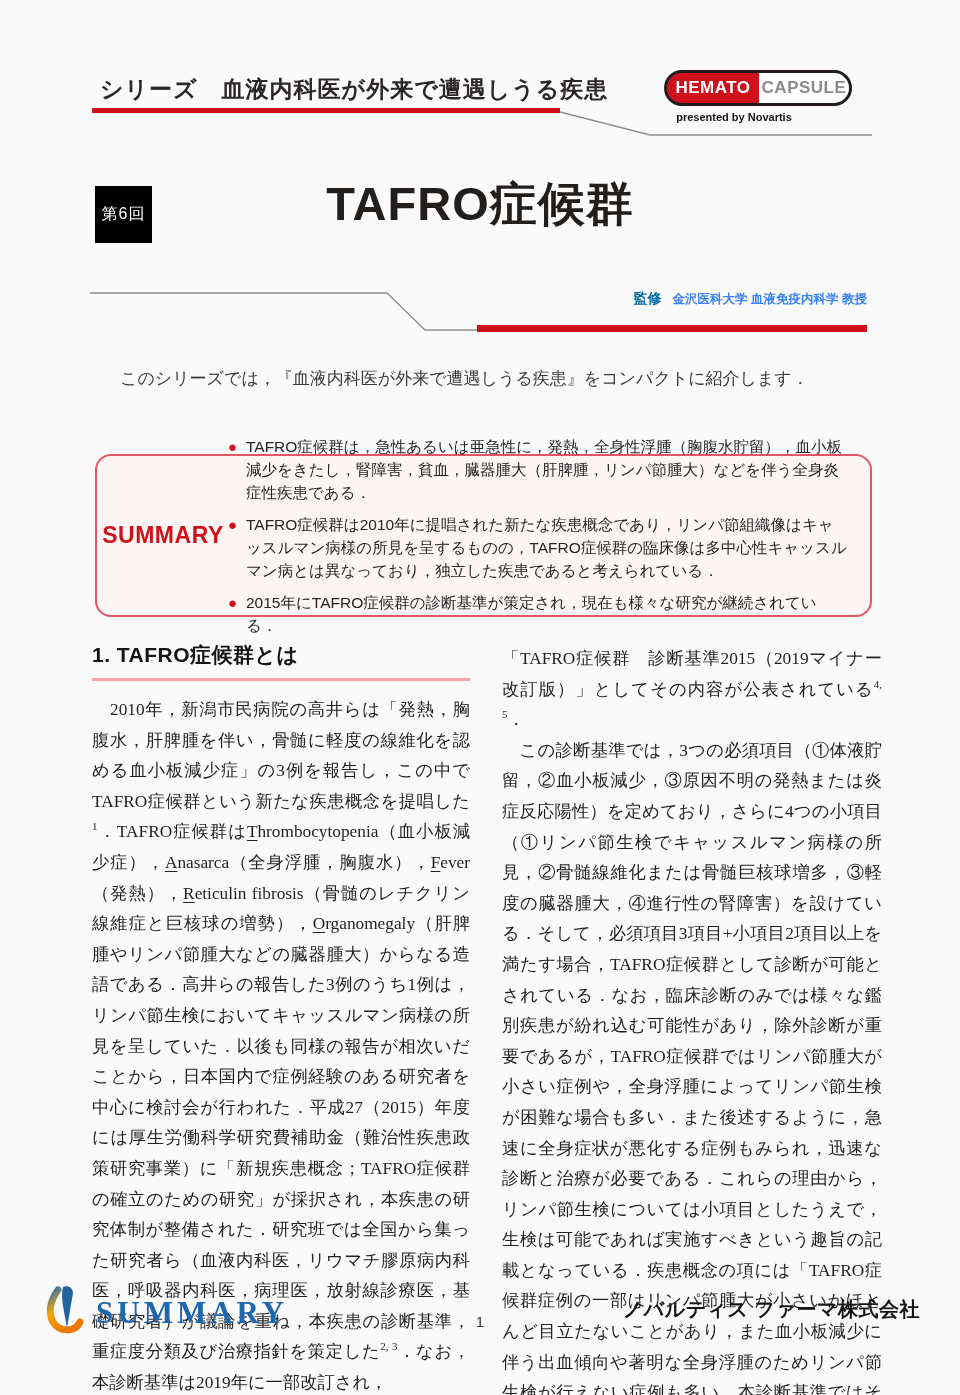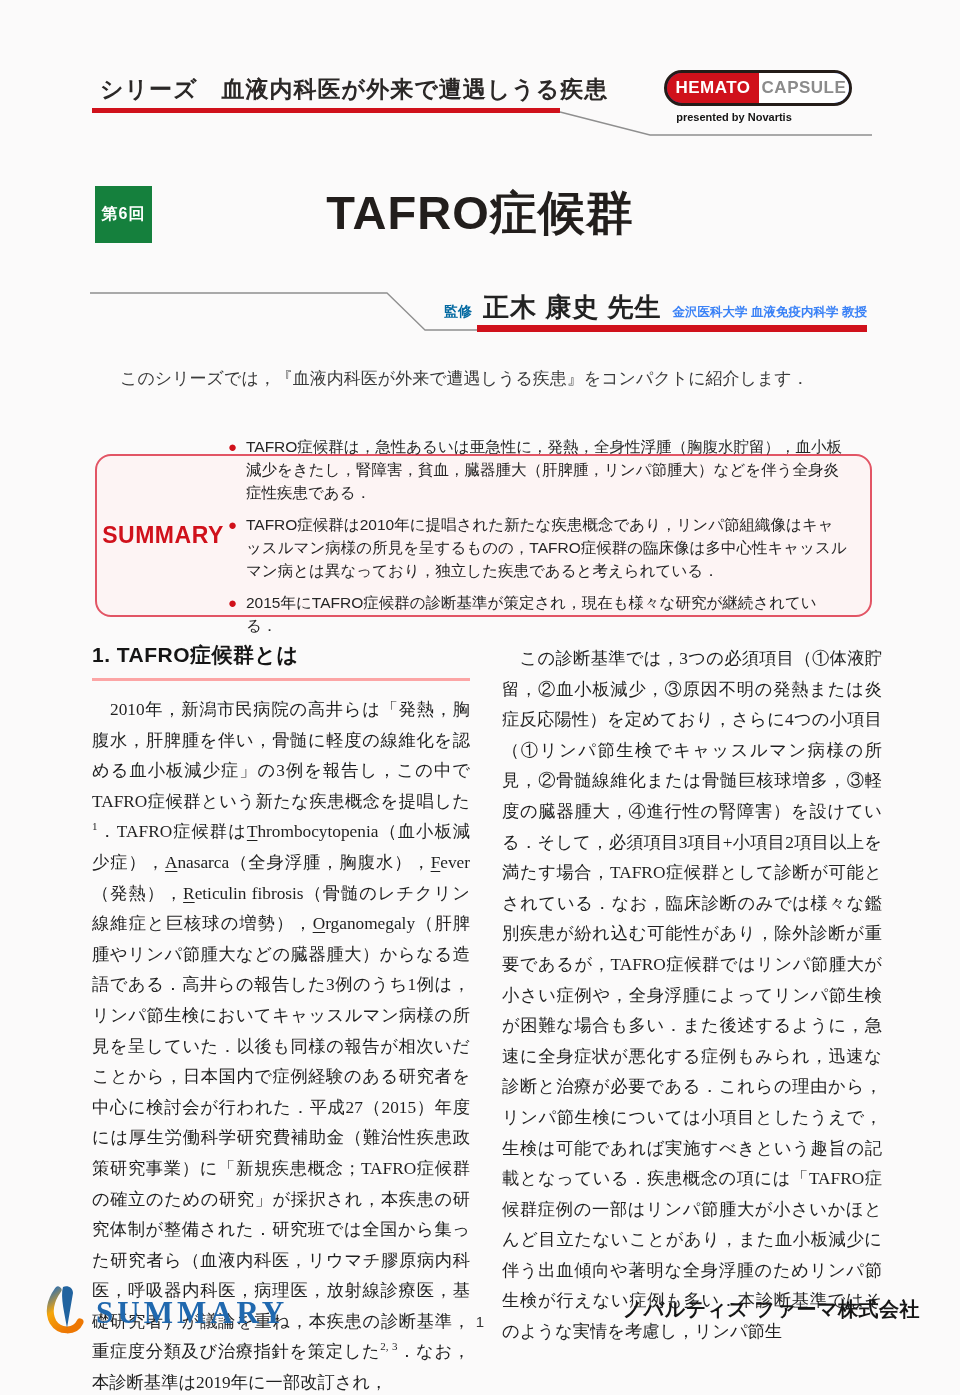--- a/index.html
+++ b/index.html
@@ -36,26 +36,26 @@
     display:flex; align-items:center; justify-content:center;
     font-size:17px; font-weight:800; letter-spacing:0.5px;
   }
   .tagline {
     left:640px; top:111px; width:188px;
     text-align:center; font-size:11px; font-weight:700; color:#141414;
   }
 
   
   .badge {
-    left:95px; top:186px; width:57px; height:57px; background:#15803d;
+    left:95px; top:186px; width:57px; height:57px; background:#000000;
     color:#fff; display:flex; align-items:center; justify-content:center;
-    font-size:16px; font-weight:700; letter-spacing:1px;
+    font-size:16px; font-weight:400; letter-spacing:1px;
   }
   .main-title {
-    left:0; top:182px; width:960px; text-align:center;
+    left:0; top:173px; width:960px; text-align:center;
     font-size:47px; font-weight:900; color:#221e1c; letter-spacing:1px;
   }
 
   
   .sup-row {
     right:93px; top:290px;
     display:flex; align-items:baseline; gap:11px; white-space:nowrap;
   }
   .sup-role { font-size:14px; font-weight:700; color:#0369a1; }
   .sup-name { font-size:26px; font-weight:700; color:#222; letter-spacing:1px; }
@@ -124,21 +124,20 @@
 
 <div class="abs badge">第6回</div>
 <div class="abs main-title">TAFRO症候群</div>
 
 <svg class="abs connector" style="left:0; top:291px;" width="960" height="42" viewBox="0 0 960 42">
   <polyline points="90,2 387,2 425,39 477,39" fill="none" stroke="#8f8f8f" stroke-width="1.3"></polyline>
 </svg>
 
 <div class="abs sup-row">
   <span class="sup-role">監修</span>
-  <span class="sup-name">正木 康史 先生</span>
   <span class="sup-affil">金沢医科大学 血液免疫内科学 教授</span>
 </div>
 <div class="abs sup-bar"></div>
 
 <div class="abs intro">
   <div>このシリーズでは，『血液内科医が外来で遭遇しうる疾患』をコンパクトに紹介します．</div>
 </div>
 
 <div class="abs summary-box">
   <div class="summary-label">SUMMARY</div>
@@ -154,20 +153,21 @@
     </div>
   </div>
 </div>
 
 <div class="abs col col-left">
   <div class="sec-heading">1. TAFRO症候群とは</div>
   <div class="para">　2010年，新潟市民病院の高井らは「発熱，胸腹水，肝脾腫を伴い，骨髄に軽度の線維化を認める血小板減少症」の3例を報告し，この中でTAFRO症候群という新たな疾患概念を提唱した<sup>1</sup>．TAFRO症候群は<span class="ul">T</span>hrombocytopenia（血小板減少症），<span class="ul">A</span>nasarca（全身浮腫，胸腹水），<span class="ul">F</span>ever（発熱），<span class="ul">R</span>eticulin fibrosis（骨髄のレチクリン線維症と巨核球の増勢），<span class="ul">O</span>rganomegaly（肝脾腫やリンパ節腫大などの臓器腫大）からなる造語である．高井らの報告した3例のうち1例は，リンパ節生検においてキャッスルマン病様の所見を呈していた．以後も同様の報告が相次いだことから，日本国内で症例経験のある研究者を中心に検討会が行われた．平成27（2015）年度には厚生労働科学研究費補助金（難治性疾患政策研究事業）に「新規疾患概念；TAFRO症候群の確立のための研究」が採択され，本疾患の研究体制が整備された．研究班では全国から集った研究者ら（血液内科医，リウマチ膠原病内科医，呼吸器内科医，病理医，放射線診療医，基礎研究者）が議論を重ね，本疾患の診断基準，重症度分類及び治療指針を策定した<sup>2, 3</sup>．なお，本診断基準は2019年に一部改訂され，</div>
 </div>
 
 <div class="abs col col-right">
+  <div class="para">「TAFRO症候群　診断基準2015（2019マイナー改訂版）」としてその内容が公表されている<sup>4, 5</sup>．</div>
   <div class="para">　この診断基準では，3つの必須項目（①体液貯留，②血小板減少，③原因不明の発熱または炎症反応陽性）を定めており，さらに4つの小項目（①リンパ節生検でキャッスルマン病様の所見，②骨髄線維化または骨髄巨核球増多，③軽度の臓器腫大，④進行性の腎障害）を設けている．そして，必須項目3項目+小項目2項目以上を満たす場合，TAFRO症候群として診断が可能とされている．なお，臨床診断のみでは様々な鑑別疾患が紛れ込む可能性があり，除外診断が重要であるが，TAFRO症候群ではリンパ節腫大が小さい症例や，全身浮腫によってリンパ節生検が困難な場合も多い．また後述するように，急速に全身症状が悪化する症例もみられ，迅速な診断と治療が必要である．これらの理由から，リンパ節生検については小項目としたうえで，生検は可能であれば実施すべきという趣旨の記載となっている．疾患概念の項には「TAFRO症候群症例の一部はリンパ節腫大が小さいかほとんど目立たないことがあり，また血小板減少に伴う出血傾向や著明な全身浮腫のためリンパ節生検が行えない症例も多い．本診断基準ではそのような実情を考慮し，リンパ節生</div>
 </div>
 
 <svg class="abs" style="left:44px; top:1284px;" width="42" height="54" viewBox="0 0 42 54">
   <defs>
     <linearGradient id="nvGrad" x1="0" y1="0" x2="0.55" y2="1">
       <stop offset="0" stop-color="#2e6fb0"></stop>
       <stop offset="0.45" stop-color="#f6a70b"></stop>
       <stop offset="1" stop-color="#ed7703"></stop>
     </linearGradient>

